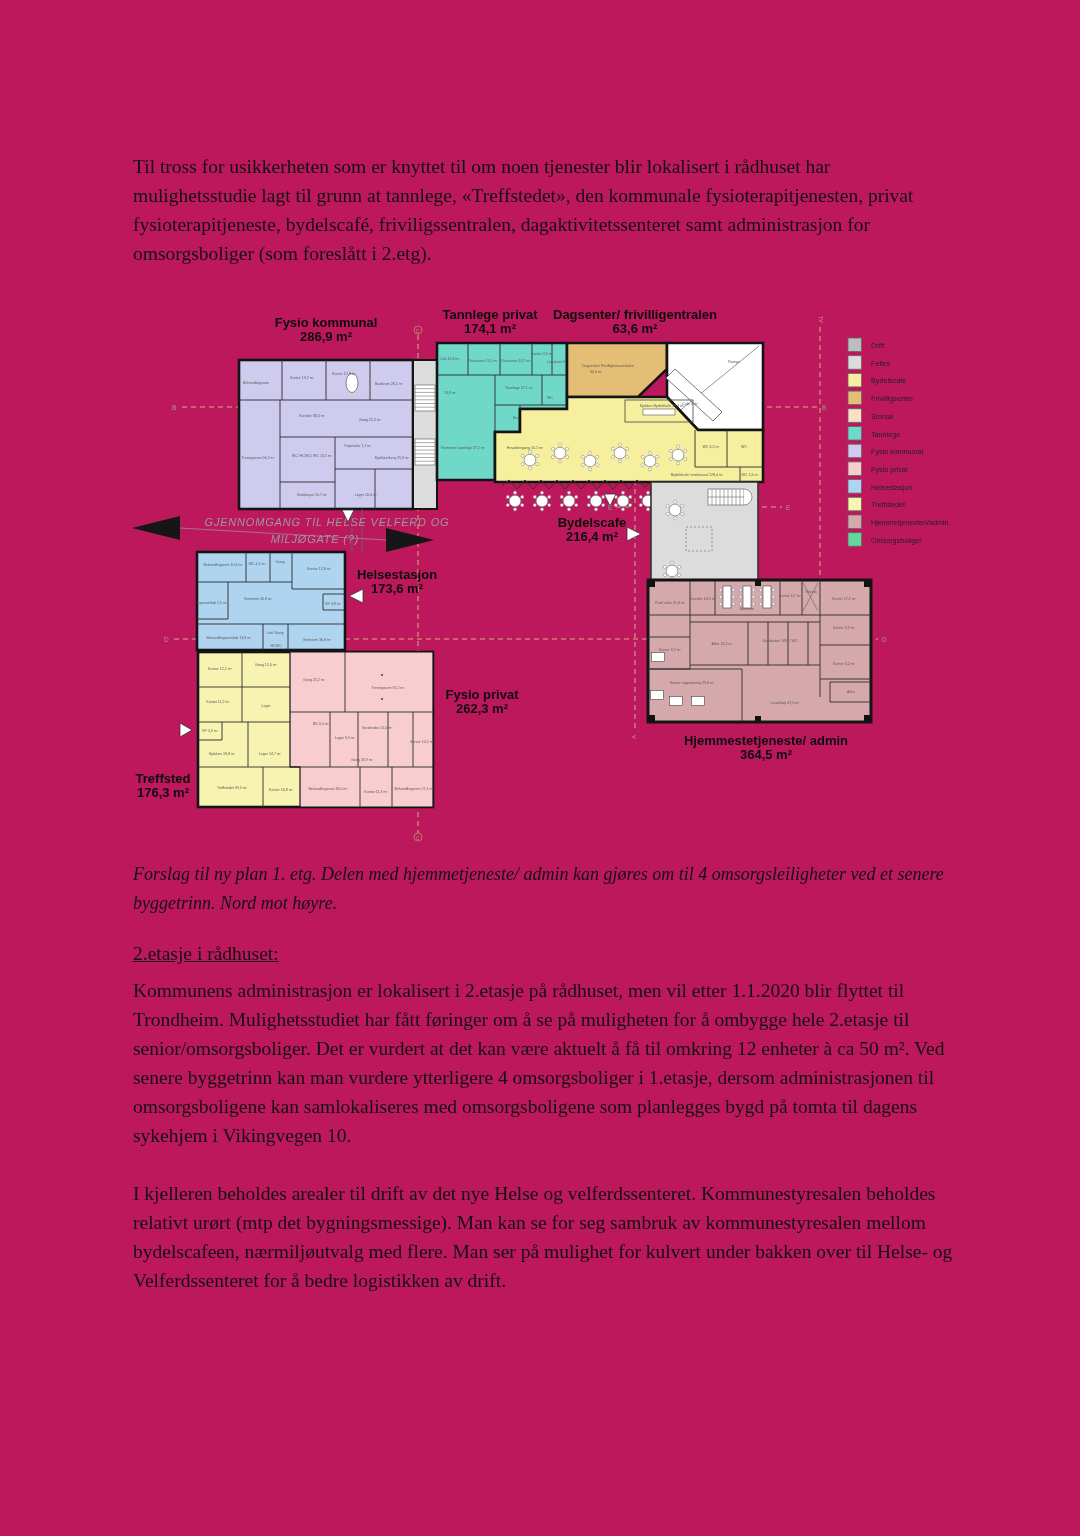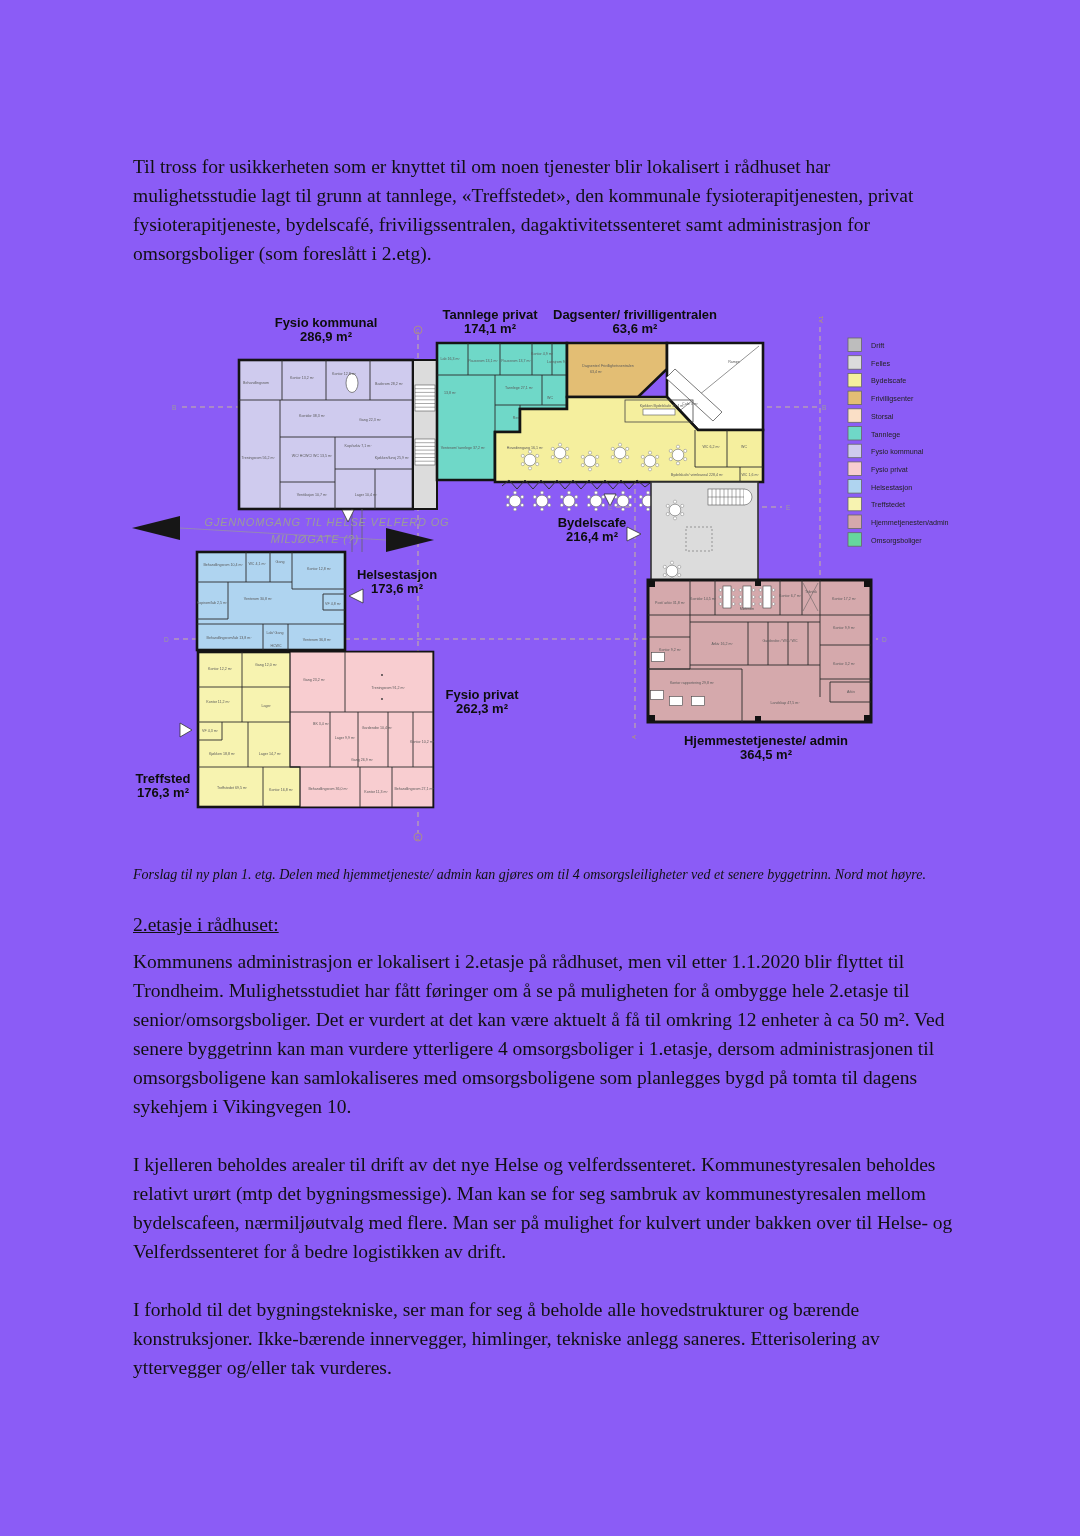--- a/index.html
+++ b/index.html
@@ -1,21 +1,21 @@
 <!DOCTYPE html>
 <html><head>
 <meta charset="utf-8">
 <style>
   html,body{margin:0;padding:0;background:#fff;}
-  .page{position:relative;width:1080px;height:1536px;background:#8b5cf6;overflow:hidden;
+  .page{position:relative;width:1080px;height:1536px;background:#be185d;overflow:hidden;
         font-family:"Liberation Serif", serif;color:#111;}
   .content{position:absolute;left:133px;top:152px;width:820px;}
   .body-par{font-size:19.5px;line-height:29px;margin:0 0 29px 0;}
   .figure{position:relative;width:850px;margin:26px 0 0 -3px;}
-  .caption{font-size:14px;line-height:29px;font-style:italic;margin:14px 0 0 0;}
+  .caption{font-size:18px;line-height:29px;font-style:italic;margin:14px 0 0 0;}
   .heading{font-size:19.5px;line-height:29px;font-weight:normal;text-decoration:underline;margin:21px 0 1px 0;}
   .after-heading{margin-top:8px;}
   svg text{font-family:"Liberation Sans", sans-serif;}
   .zl{font-size:13px;font-weight:bold;fill:#0d0d0d;text-anchor:middle;}
   .rs{font-size:3.6px;fill:#5a5a5a;text-anchor:middle;}
   .lg{font-size:7.2px;fill:#222;}
   .mk{font-size:6.5px;fill:#9c9c9c;}
   .mka{font-size:6px;fill:#b8a25e;}
   .cor{font-size:11px;font-style:italic;fill:#9b9b9b;letter-spacing:.8px;text-anchor:middle;
        font-family:"Liberation Sans", sans-serif;}
@@ -327,16 +327,15 @@
           <text class="lg" x="741" y="245.7">Omsorgsboliger</text>
         </g>
       </svg>
     </div>
 
     <p class="caption">Forslag til ny plan 1. etg. Delen med hjemmetjeneste/ admin kan gjøres om til 4 omsorgsleiligheter ved et senere byggetrinn. Nord mot høyre.</p>
 
     <p class="heading">2.etasje i rådhuset:</p>
     <p class="body-par after-heading">Kommunens administrasjon er lokalisert i 2.etasje på rådhuset, men vil etter 1.1.2020 blir flyttet til Trondheim. Mulighetsstudiet har fått føringer om å se på muligheten for å ombygge hele 2.etasje til senior/omsorgsboliger. Det er vurdert at det kan være aktuelt å få til omkring 12 enheter à ca 50 m². Ved senere byggetrinn kan man vurdere ytterligere 4 omsorgsboliger i 1.etasje, dersom administrasjonen til omsorgsboligene kan samlokaliseres med omsorgsboligene som planlegges bygd på tomta til dagens sykehjem i Vikingvegen 10.</p>
     <p class="body-par">I kjelleren beholdes arealer til drift av det nye Helse og velferdssenteret. Kommunestyresalen beholdes relativt urørt (mtp det bygningsmessige). Man kan se for seg sambruk av kommunestyresalen mellom bydelscafeen, nærmiljøutvalg med flere. Man ser på mulighet for kulvert under bakken over til Helse- og Velferdssenteret for å bedre logistikken av drift.</p>
-    <p class="body-par">I forhold til det bygningstekniske, ser man for seg å beholde alle hovedstrukturer og bærende konstruksjoner. Ikke-bærende innervegger, himlinger, tekniske anlegg saneres. Etterisolering av yttervegger og/eller tak vurderes.</p>
 
   </div>
 </div>
 
 </body></html>

